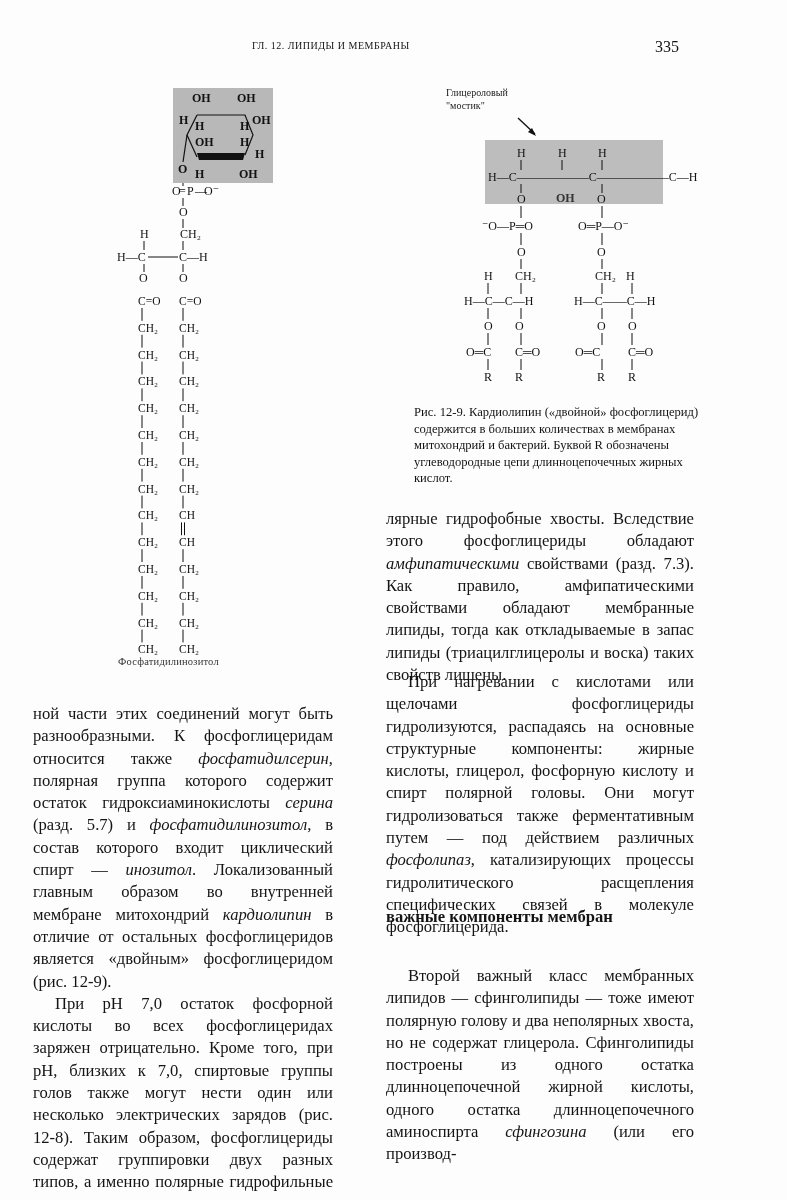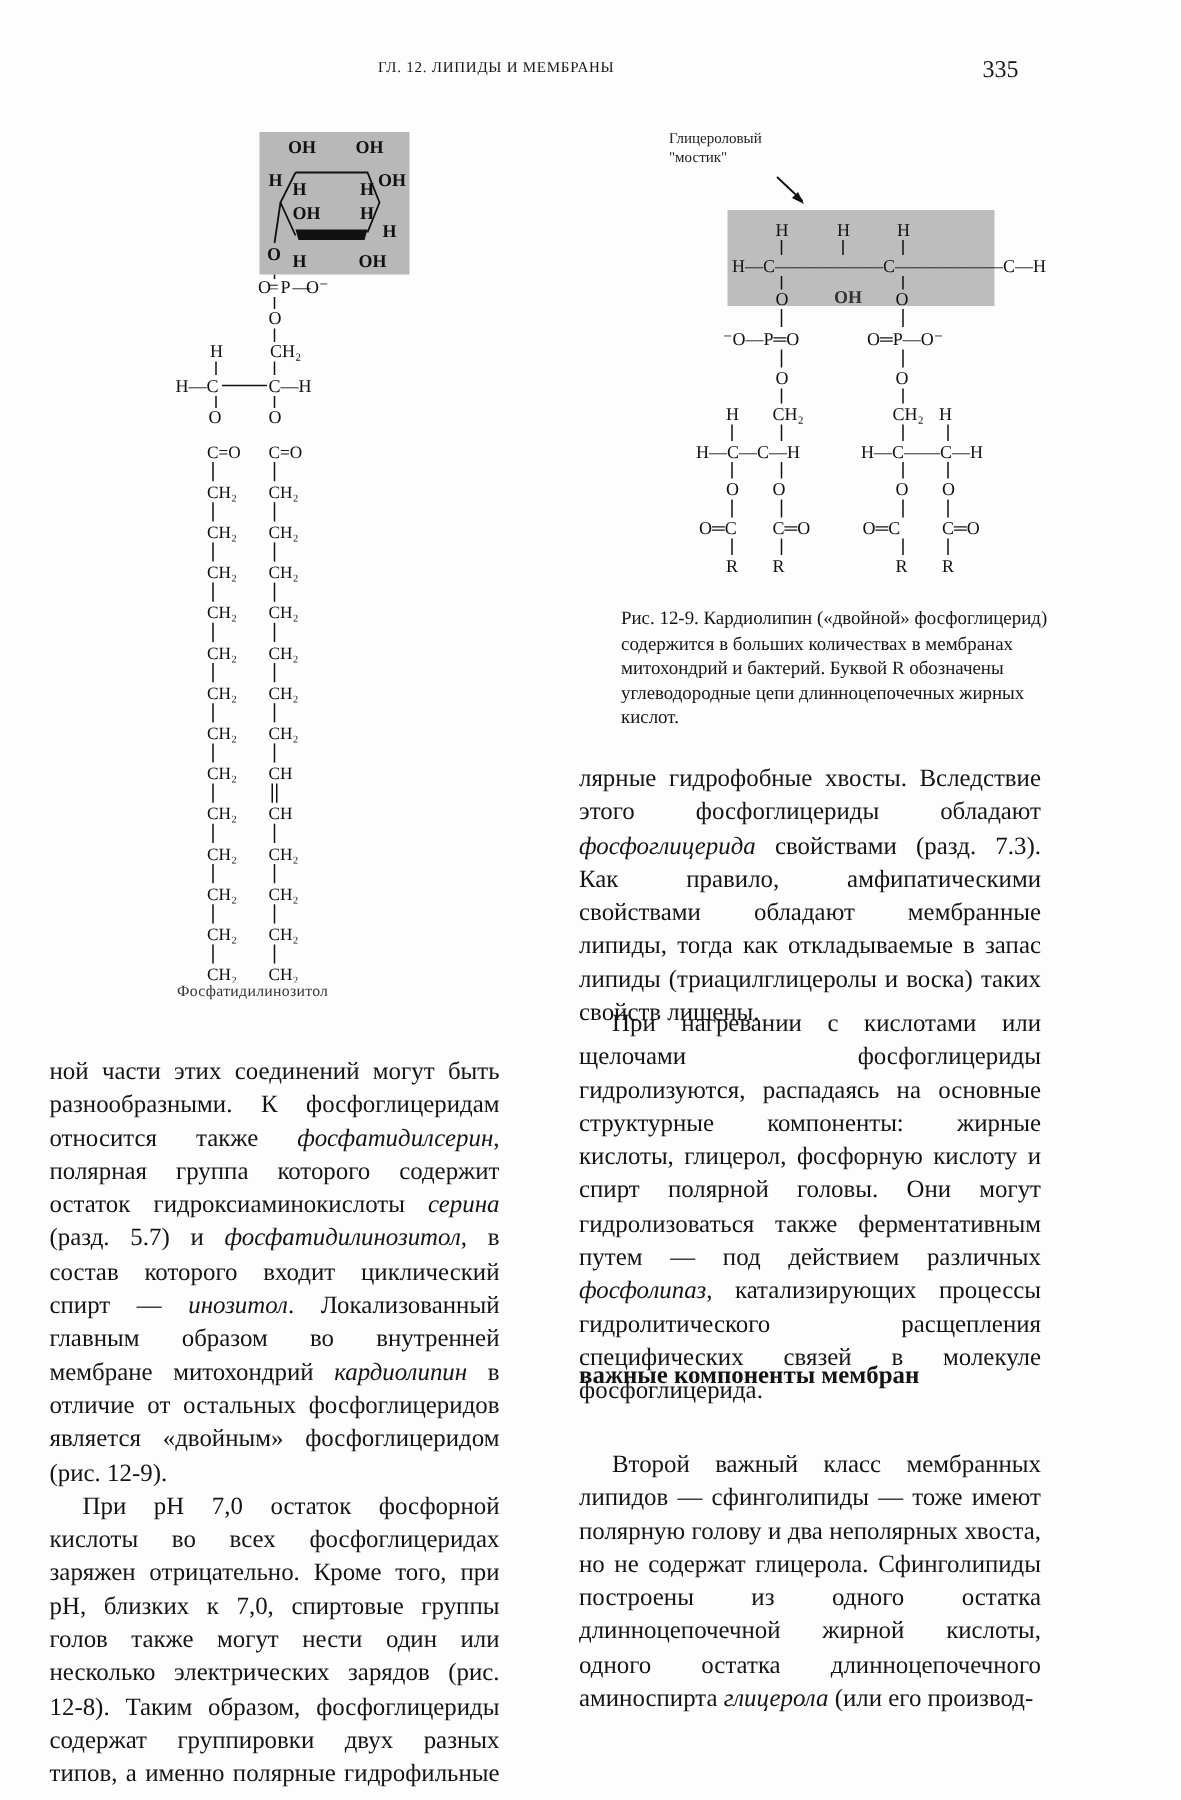--- a/index.html
+++ b/index.html
@@ -216,28 +216,28 @@
 
 <div class="col left">
   <p>
     <span>ной части этих соединений могут быть разнообразными. К фосфоглицеридам относится также </span><i>фосфатидилсерин</i><span>, полярная группа которого содержит остаток гидроксиаминокислоты </span><i>серина</i><span> (разд. 5.7) и </span><i>фосфатидилинозитол</i><span>, в состав которого входит циклический спирт — </span><i>инозитол</i><span>. Локализованный главным образом во внутренней мембране митохондрий </span><i>кардиолипин</i><span> в отличие от остальных фосфоглицеридов является «двойным» фосфоглицеридом (рис. 12-9).</span>
   </p>
   <p class="ind">При рН 7,0 остаток фосфорной кислоты во всех фосфоглицеридах заряжен отрицательно. Кроме того, при рН, близких к 7,0, спиртовые группы голов также могут нести один или несколько электрических зарядов (рис. 12-8). Таким образом, фосфоглицериды содержат группировки двух разных типов, а именно полярные гидрофильные головы и непо-</p>
 </div>
 
 <div class="col right r1">
   <p>
-    <span>лярные гидрофобные хвосты. Вследствие этого фосфоглицериды обладают </span><i>фосфоглицерида</i><span> свойствами (разд. 7.3). Как правило, амфипатическими свойствами обладают мембранные липиды, тогда как откладываемые в запас липиды (триацилглицеролы и воска) таких свойств лишены.</span>
+    <span>лярные гидрофобные хвосты. Вследствие этого фосфоглицериды обладают </span><i>амфипатическими</i><span> свойствами (разд. 7.3). Как правило, амфипатическими свойствами обладают мембранные липиды, тогда как откладываемые в запас липиды (триацилглицеролы и воска) таких свойств лишены.</span>
   </p>
 </div>
 <div class="col right r2">
   <p class="ind">
     <span>При нагревании с кислотами или щелочами фосфоглицериды гидролизуются, распадаясь на основные структурные компоненты: жирные кислоты, глицерол, фосфорную кислоту и спирт полярной головы. Они могут гидролизоваться также ферментативным путем — под действием различных </span><i>фосфолипаз</i><span>, катализирующих процессы гидролитического расщепления специфических связей в молекуле фосфоглицерида.</span>
   </p>
 </div>
 <div class="secttl">
   <div>важные компоненты мембран</div>
 </div>
 <div class="col right r3">
   <p class="ind">
-    <span>Второй важный класс мембранных липидов — сфинголипиды — тоже имеют полярную голову и два неполярных хвоста, но не содержат глицерола. Сфинголипиды построены из одного остатка длинноцепочечной жирной кислоты, одного остатка длинноцепочечного аминоспирта </span><i>глицерола</i><span> (или его производ-</span>
+    <span>Второй важный класс мембранных липидов — сфинголипиды — тоже имеют полярную голову и два неполярных хвоста, но не содержат глицерола. Сфинголипиды построены из одного остатка длинноцепочечной жирной кислоты, одного остатка длинноцепочечного аминоспирта </span><i>сфингозина</i><span> (или его производ-</span>
   </p>
 </div>
 
 </body></html>

